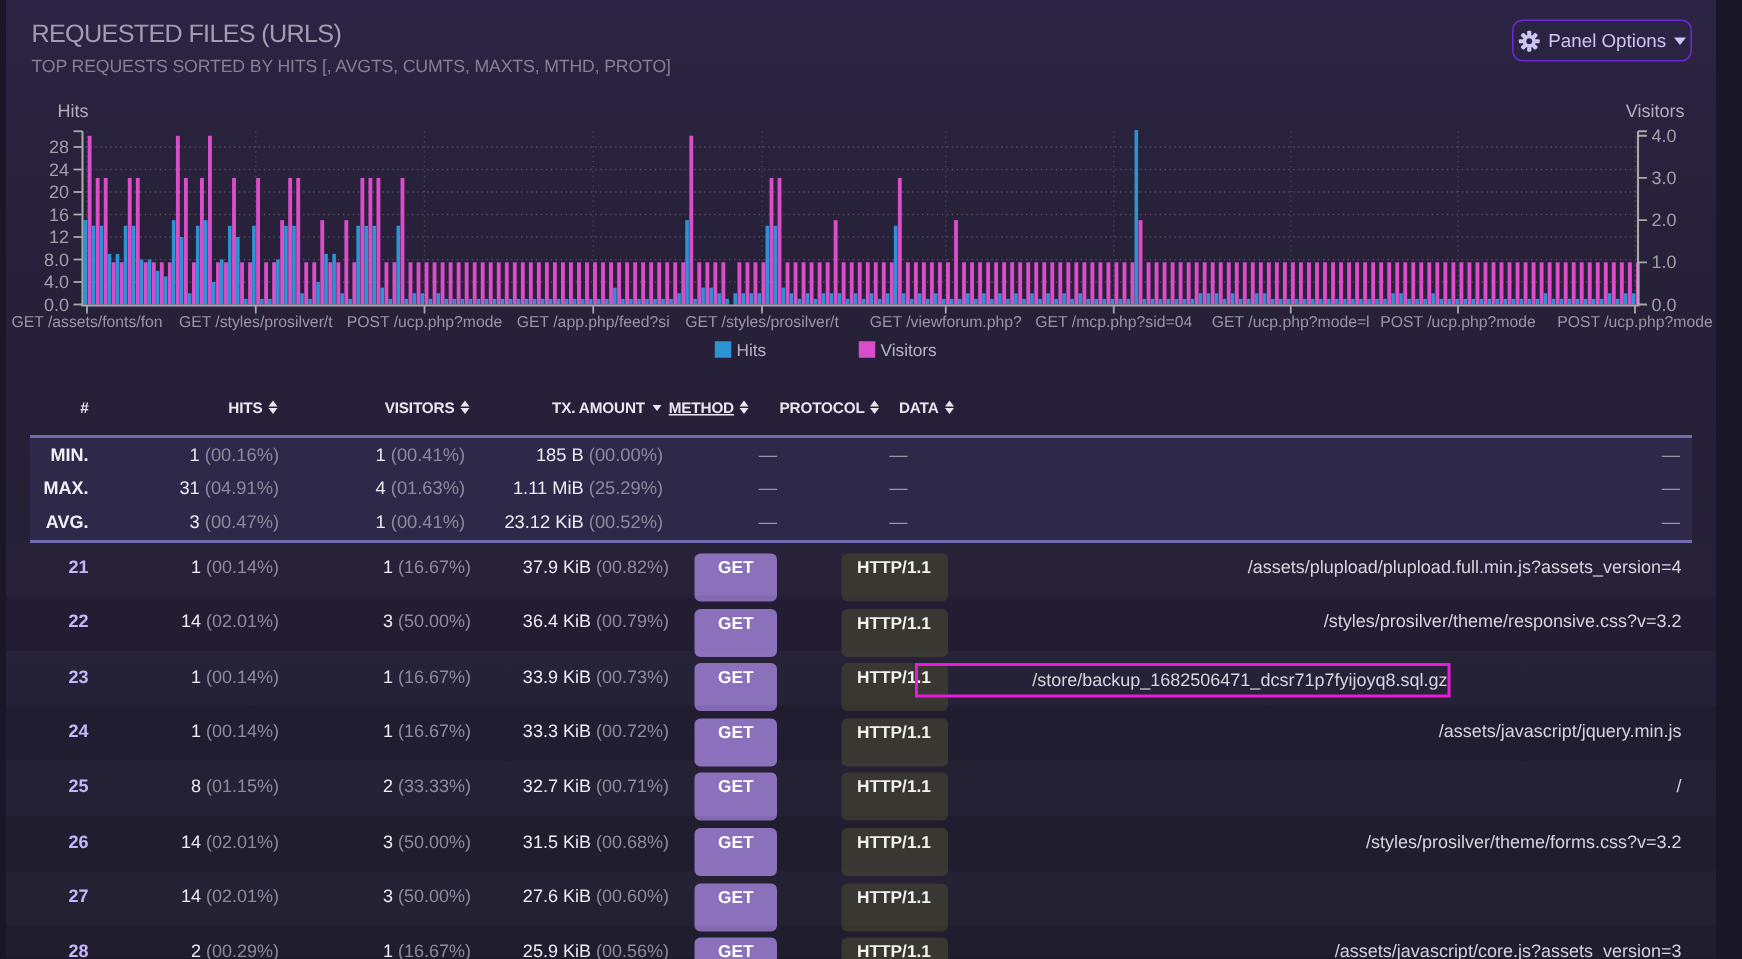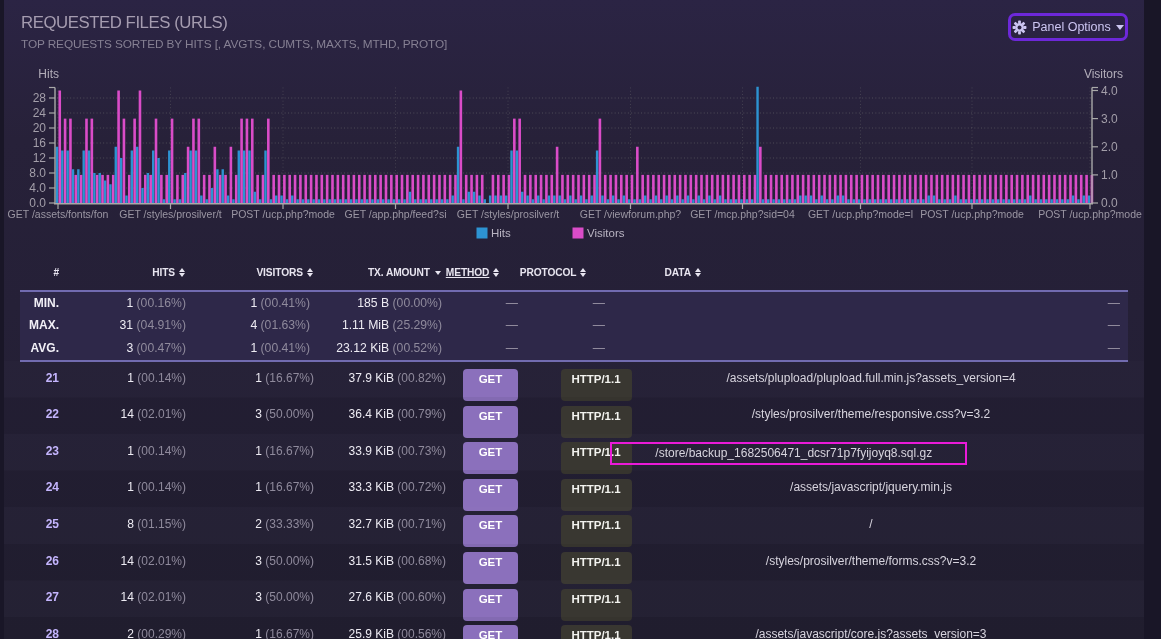--- a/index.html
+++ b/index.html
@@ -1,37 +1,37 @@
 <!DOCTYPE html>
 <html><head><meta charset="utf-8">
 <style>
 * { margin:0; padding:0; box-sizing:border-box; }
 html,body { width:1161px; height:639px; overflow:hidden; background:#191627; font-family:"Liberation Sans",sans-serif; }
 .panel { position:absolute; left:4px; top:0; width:1140px; height:639px;
   background:linear-gradient(180deg,#2b2444 0%,#272139 22%,#252037 48%,#221f31 100%); }
 .title { position:absolute; left:21px; top:13px; font-size:16.8px; letter-spacing:-0.45px; color:#a59cb0; }
 .subtitle { position:absolute; left:21px; top:37px; font-size:11.8px; color:#868093; letter-spacing:-0.1px; }
-.pbtn { position:absolute; left:1008px; top:13px; width:120px; height:28px; border:3px solid #6d28d9; border-radius:7px;
+.pbtn { position:absolute; left:1008px; top:13px; width:120px; height:28px; border:1px solid #6d28d9; border-radius:7px;
   color:#cdc6f2; font-size:12.5px; display:flex; align-items:center; justify-content:center; gap:5px; white-space:nowrap; }
 .gear { display:block; }
 .caret { display:inline-block; width:0; height:0; border-left:4.5px solid transparent; border-right:4.5px solid transparent; border-top:5px solid #cdc6f2; margin-left:0; vertical-align:middle; }
 .thead .caret { border-top-color:#e8e5f0; border-left-width:3.5px; border-right-width:3.5px; border-top-width:4.5px; margin-left:5px; vertical-align:1px; }
 
 
 .c0 { position:absolute; left:0; width:55px; text-align:right; }
 .c1 { position:absolute; left:56px; width:126px; text-align:right; white-space:nowrap; }
 .c2 { position:absolute; left:184px; width:126px; text-align:right; white-space:nowrap; }
 .c3 { position:absolute; left:311px; width:131px; text-align:right; white-space:nowrap; }
 .thead .c3 { left:306px; }
 .c4 { position:absolute; left:448.5px; width:76px; text-align:center; font-size:0; }
 .c5 { position:absolute; left:524.5px; width:82px; text-align:center; font-size:0; }
-.c6 { position:absolute; left:617px; width:500px; text-align:center; white-space:nowrap; }
+.c6 { position:absolute; left:617px; width:500px; text-align:right; white-space:nowrap; }
 .c4h { position:absolute; left:441.8px; width:120px; text-align:left; white-space:nowrap;text-decoration:underline; }
 .c5h { position:absolute; left:515.7px; width:120px; text-align:left; white-space:nowrap; }
-.c6h { position:absolute; left:578px; width:120px; text-align:right; white-space:nowrap; }
+.c6h { position:absolute; left:554px; width:120px; text-align:center; white-space:nowrap; }
 .c6r { position:absolute; left:621px; width:499px; text-align:right; }
 
 .thead { position:absolute; left:4px; top:259px; width:1124px; height:31px; font-size:10.2px; font-weight:bold; color:#e8e5f0; letter-spacing:-0.1px; }
 .thead > div { top:8px; }
 .sic { display:inline-block; vertical-align:-1px; margin-left:4px; width:7px; height:9px; position:relative; }
 .tu,.td { position:absolute; left:0; width:0; height:0; border-left:3.5px solid transparent; border-right:3.5px solid transparent; }
 .tu { top:0; border-bottom:4px solid #e8e5f0; }
 .td { bottom:0; border-top:4px solid #e8e5f0; }
 
 .metab { position:absolute; left:20px; top:290px; width:1108px; height:71.5px; background:#2e2849;

